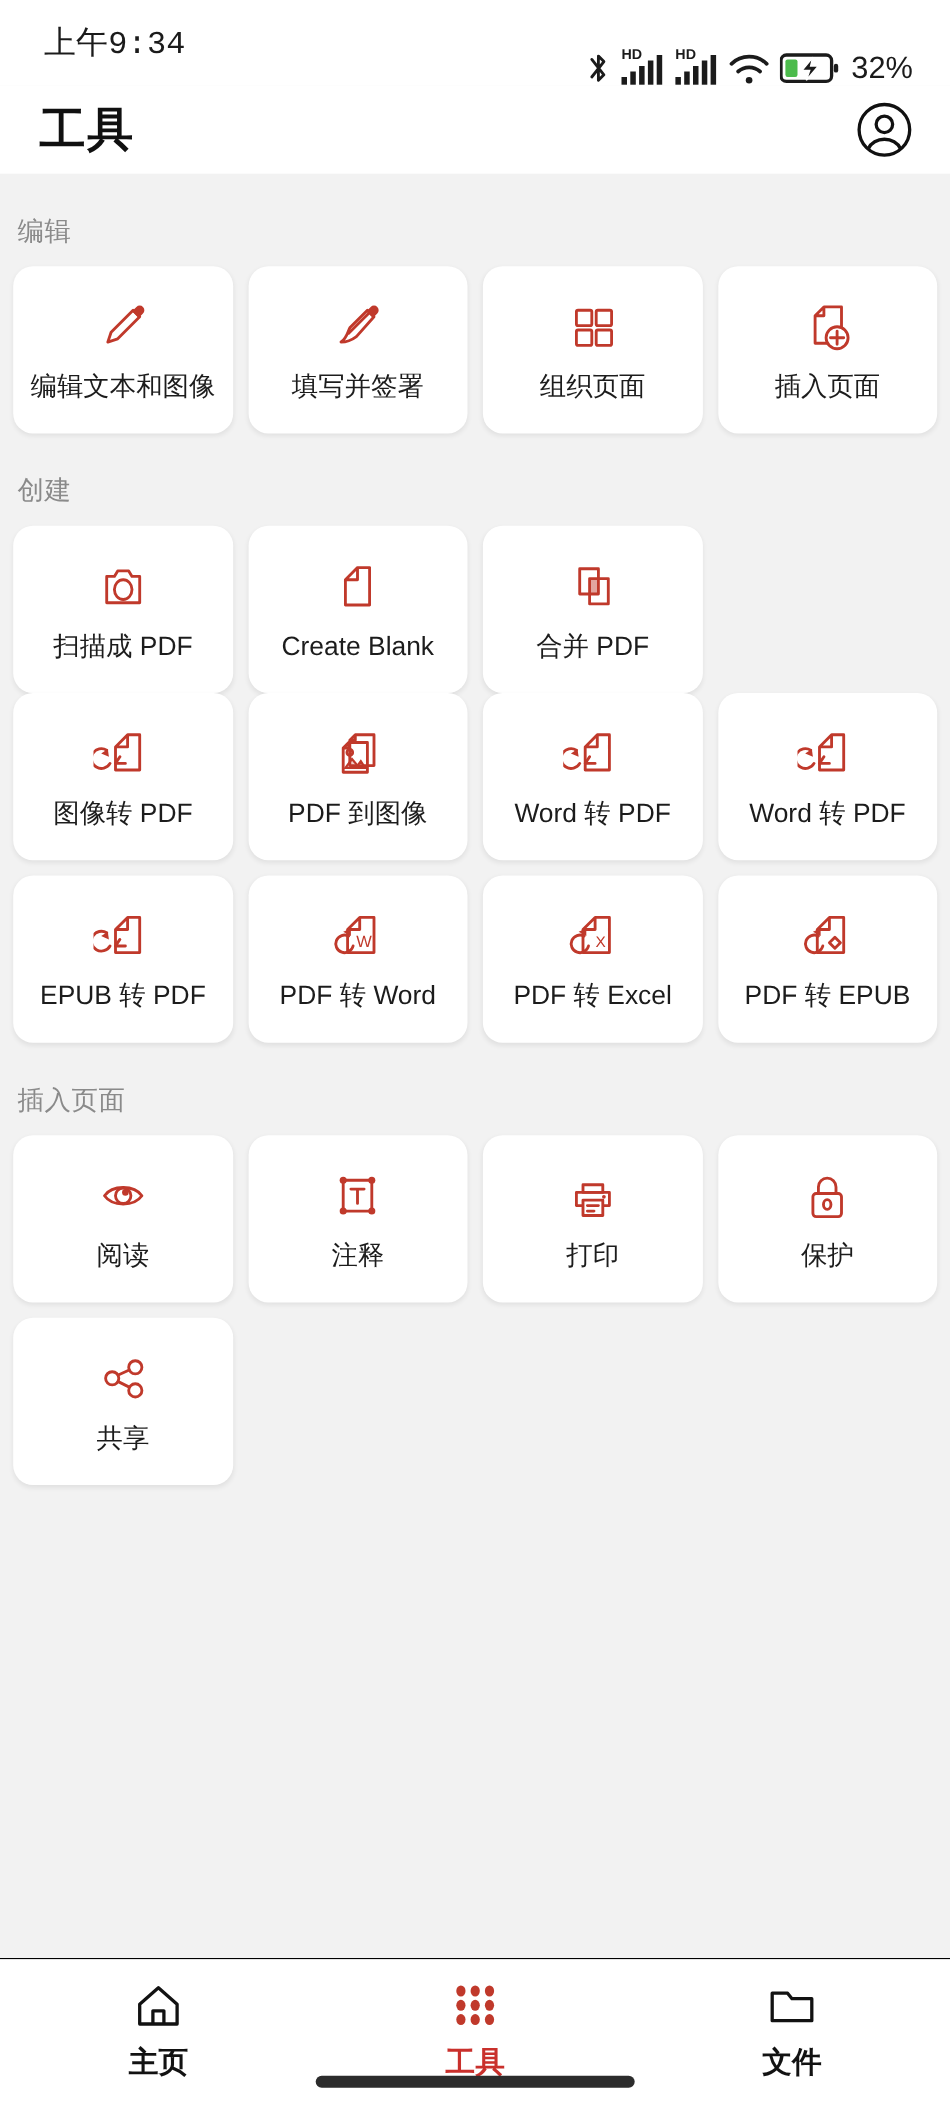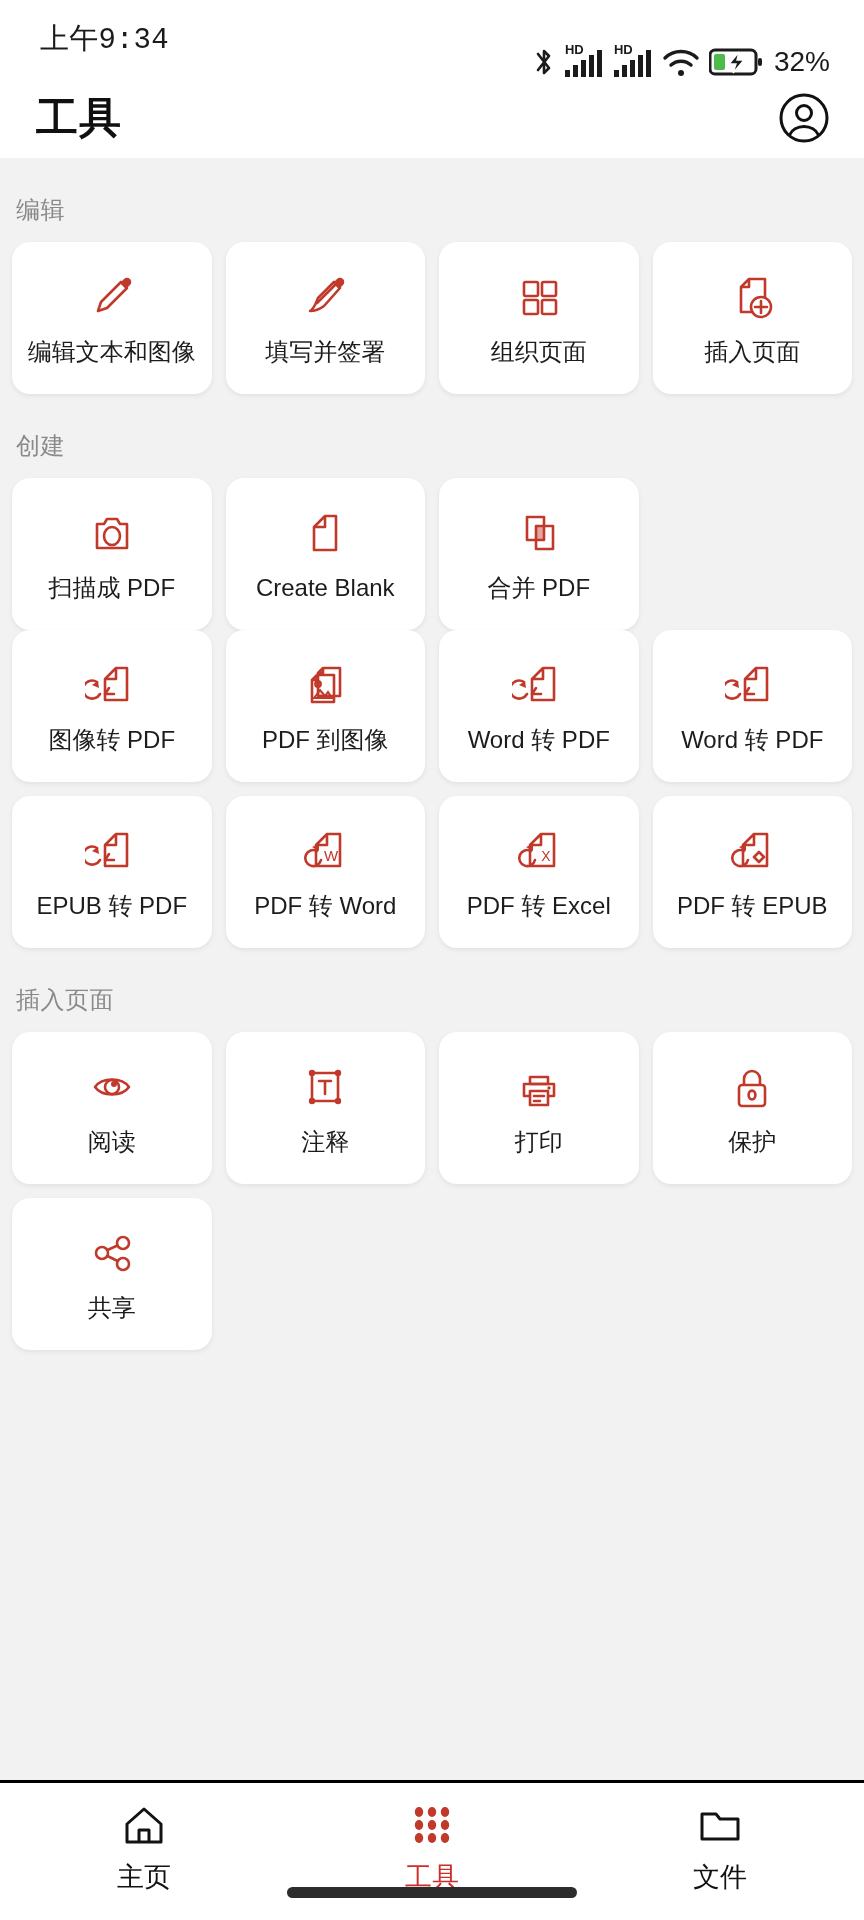--- a/index.html
+++ b/index.html
@@ -103,21 +103,22 @@
   }
 
   
   .bottomnav {
     flex: 0 0 auto;
     height: 140px;
     background: #ffffff;
     display: flex;
     align-items: flex-start;
     padding-top: 16px;
-    border-top: 3px solid #000000;
+    border-top: 1px solid #000000;
+    font-weight: bold;
   }
   .nav-item {
     flex: 1 1 0;
     display: flex; flex-direction: column;
     align-items: center; gap: 8px;
   }
   .nav-icon { height: 52px; display: flex; align-items: center; justify-content: center; }
   .nav-label { font-size: 27px; color: #121212; }
   .nav-item.active .nav-label { color: #c9302c; }
   .home-indicator {

